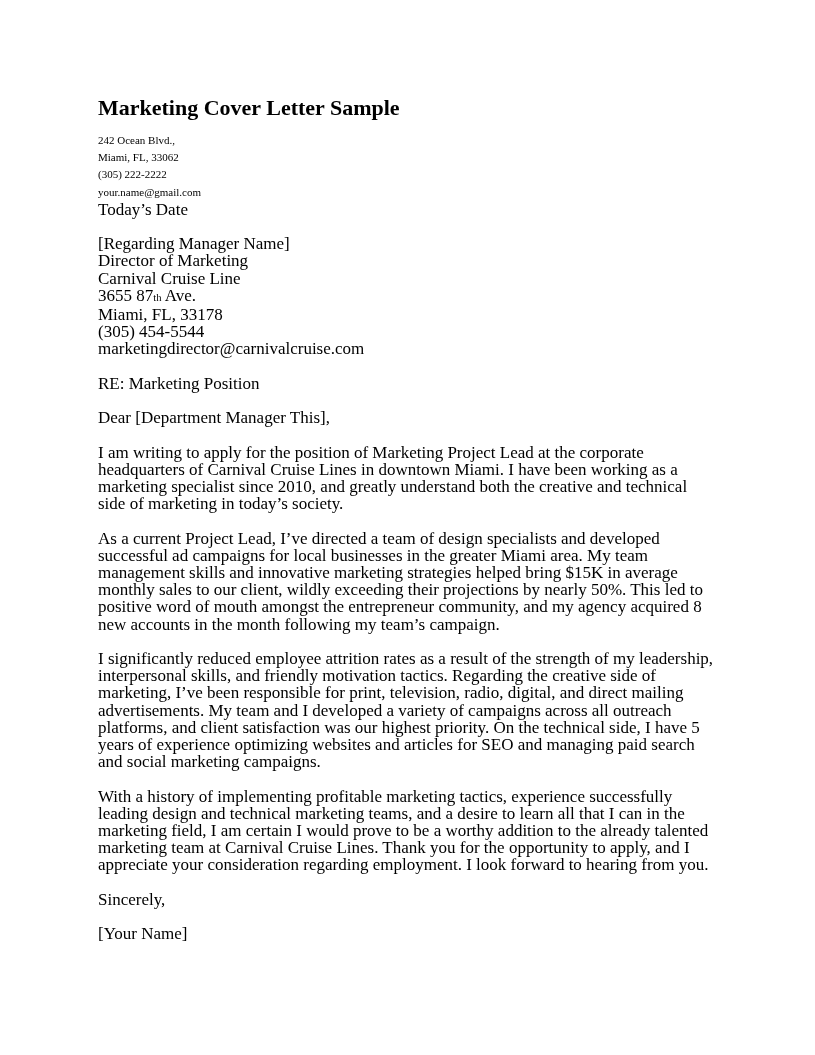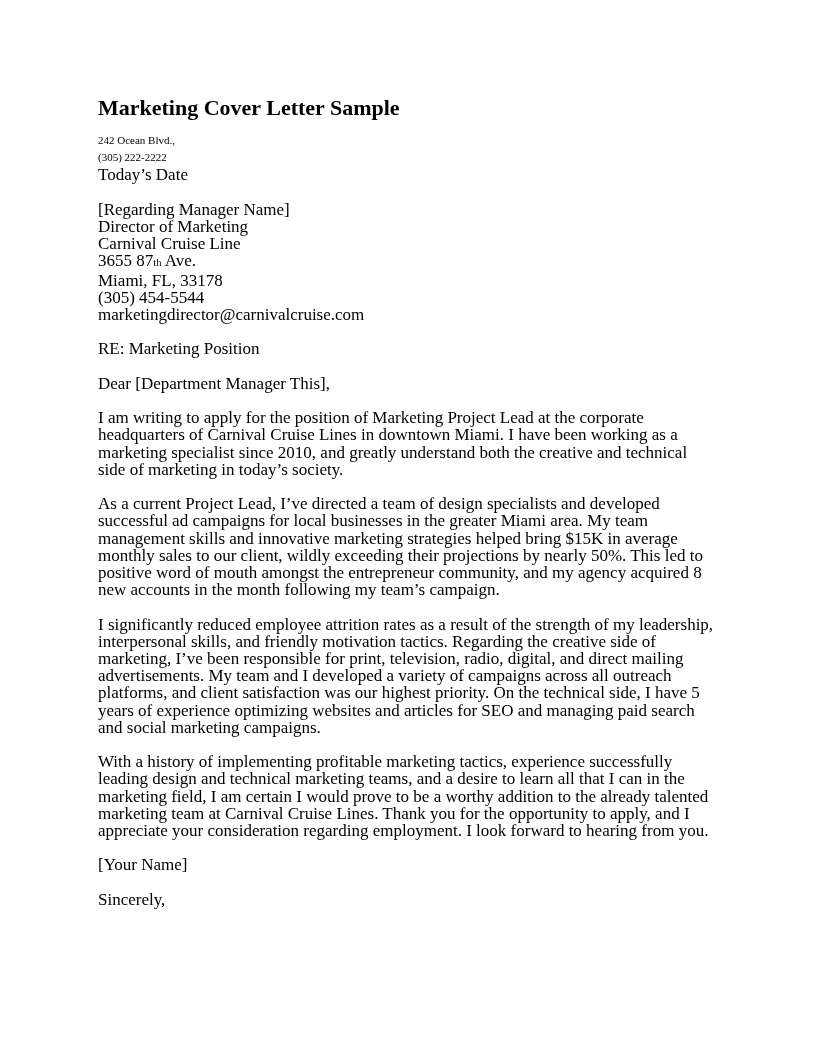--- a/index.html
+++ b/index.html
@@ -48,21 +48,23 @@
 </style>
 </head>
 <body>
 
 <div class="page">
 
   <h1 class="letter-title">Marketing Cover Letter Sample</h1>
 
   <div class="sender-block">
     <div>242 Ocean Blvd.,</div>
+    <div>Miami, FL, 33062</div>
     <div>(305) 222-2222</div>
+    <div>your.name@gmail.com</div>
   </div>
 
   <div class="body-text">
 
     <div class="date-line">Today’s Date</div>
 
     <div class="block">
       <div>[Regarding Manager Name]</div>
       <div>Director of Marketing</div>
       <div>Carnival Cruise Line</div>
@@ -77,19 +79,19 @@
     <p class="block">Dear [Department Manager This],</p>
 
     <p class="block">I am writing to apply for the position of Marketing Project Lead at the corporate headquarters of Carnival Cruise Lines in downtown Miami. I have been working as a marketing specialist since 2010, and greatly understand both the creative and technical side of marketing in today’s society.</p>
 
     <p class="block">As a current Project Lead, I’ve directed a team of design specialists and developed successful ad campaigns for local businesses in the greater Miami area. My team management skills and innovative marketing strategies helped bring $15K in average monthly sales to our client, wildly exceeding their projections by nearly 50%. This led to positive word of mouth amongst the entrepreneur community, and my agency acquired 8 new accounts in the month following my team’s campaign.</p>
 
     <p class="block">I significantly reduced employee attrition rates as a result of the strength of my leadership, interpersonal skills, and friendly motivation tactics. Regarding the creative side of marketing, I’ve been responsible for print, television, radio, digital, and direct mailing advertisements. My team and I developed a variety of campaigns across all outreach platforms, and client satisfaction was our highest priority. On the technical side, I have 5 years of experience optimizing websites and articles for SEO and managing paid search and social marketing campaigns.</p>
 
     <p class="block">With a history of implementing profitable marketing tactics, experience successfully leading design and technical marketing teams, and a desire to learn all that I can in the marketing field, I am certain I would prove to be a worthy addition to the already talented marketing team at Carnival Cruise Lines. Thank you for the opportunity to apply, and I appreciate your consideration regarding employment. I look forward to hearing from you.</p>
 
+    <p class="block">Sincerely,</p>
+
     <p class="block">[Your Name]</p>
-
-    <p class="block">Sincerely,</p>
 
   </div>
 
 </div>
 
 </body></html>

